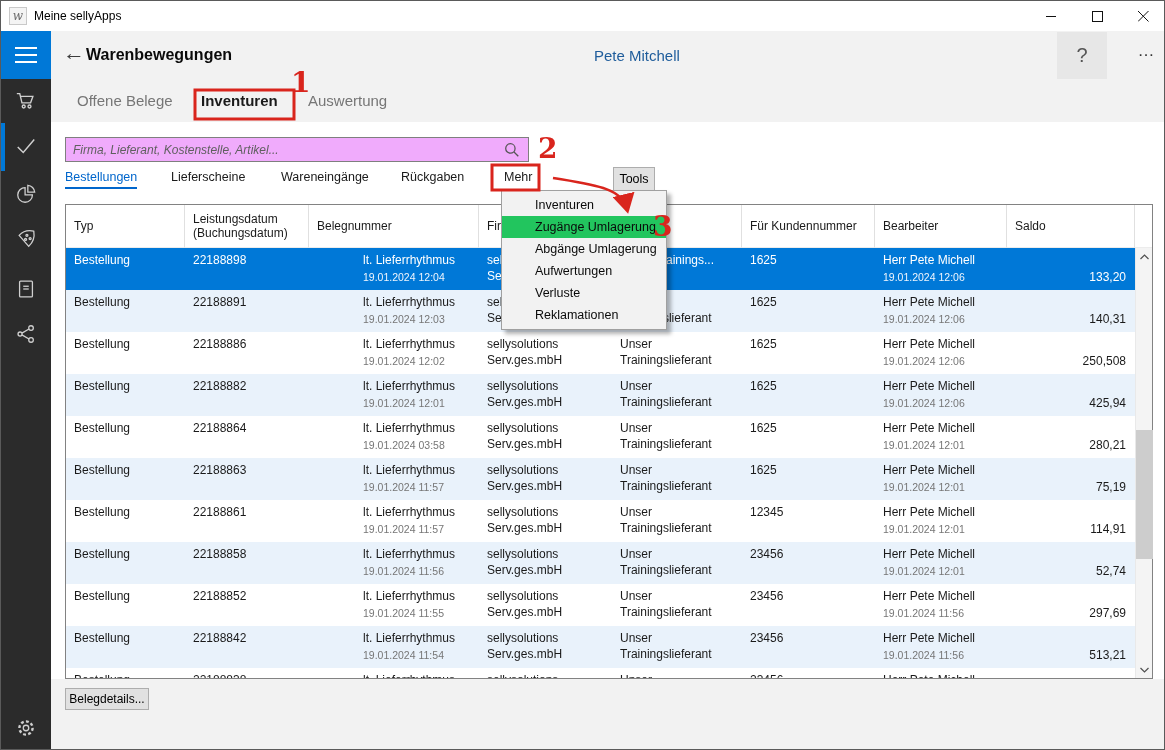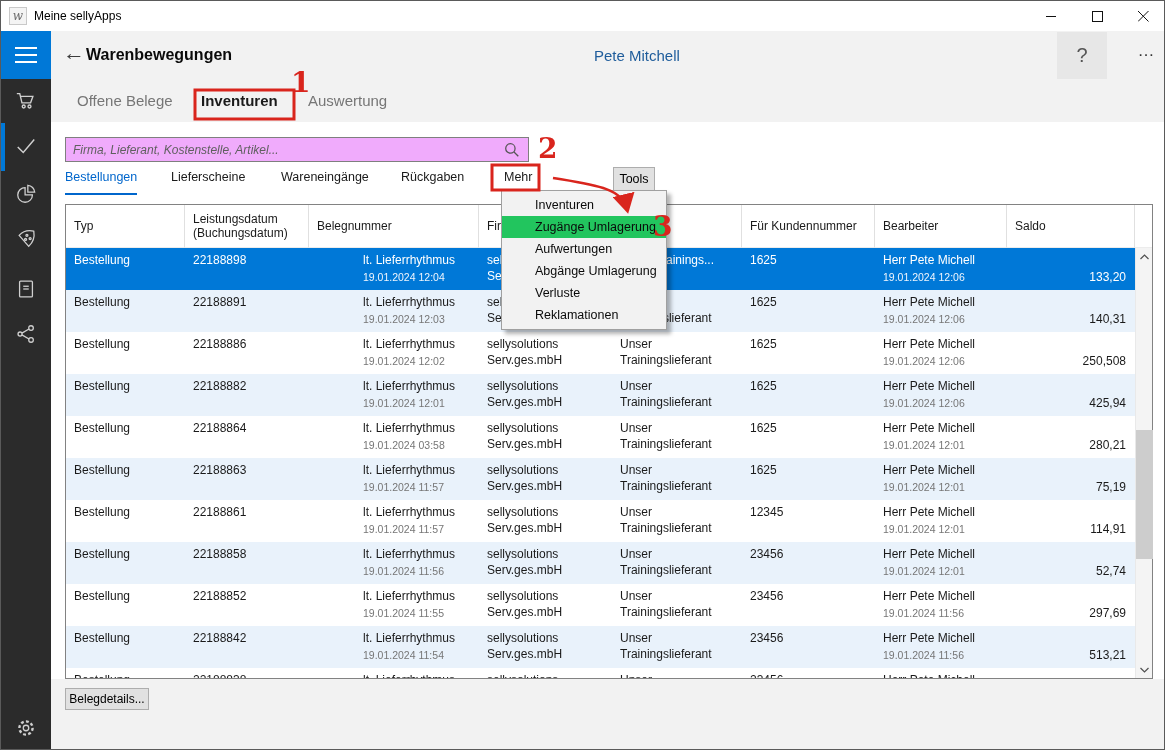--- a/index.html
+++ b/index.html
@@ -35,21 +35,21 @@
   .tab.active { color:#1a1a1a; font-weight:bold; }
   
   .content { position:absolute; left:50px; top:121px; width:1115px; height:557px; background:#fff; }
   .searchbox { position:absolute; left:14px; top:15px; width:464px; height:25px; background:#f0abfc;
                border:1px solid #7f7f7f; }
   .searchbox input { position:absolute; left:0; top:0; width:100%; height:100%; border:none; outline:none;
                padding:0 30px 0 7px; font-family:inherit; font-size:12px; font-style:italic; color:#333; background:transparent; }
   .searchbox input::placeholder { color:#5f5f5f; font-style:italic; opacity:1; }
   .searchglass { position:absolute; right:7px; top:3px; width:18px; height:18px; }
   .subtab { position:absolute; top:48px; font-size:12.5px; color:#1a1a1a; }
-  .subtab.active { color:#0066cc; border-bottom:2px solid #0066cc; padding-bottom:9px; }
+  .subtab.active { color:#0066cc; border-bottom:2px solid #0066cc; padding-bottom:3px; }
   .btn { position:absolute; background:#e1e1e1; border:1px solid #adadad; font-size:12px; color:#000;
          display:flex; align-items:center; justify-content:center; font-family:inherit; }
   .toolsbtn { left:562px; top:45px; width:42px; height:24px; font-size:12.5px; }
   
   .grid { position:absolute; left:14px; top:82px; width:1088px; height:475px; border:1px solid #828282; background:#fff; }
   .ghead { position:absolute; left:0; top:0; width:1086px; height:43px; display:flex; background:#fff; }
   .ghead .hc { border-right:1px solid #e0e0e0; border-bottom:1px solid #ececec; display:flex; align-items:center;
                padding:2px 4px 2px 8px; font-size:12px; color:#1a1a1a; line-height:14px; }
   .ghead .hc:last-child { border-right:none; }
   .gbody { position:absolute; left:0; top:43px; width:1069px; height:430px; overflow:hidden; }
@@ -542,22 +542,22 @@
   </div>
 </div>
 
 <div class="bottom">
   <button class="btn detailsbtn">Belegdetails...</button>
 </div>
 
 <div class="menu">
     <div class="mitem">Inventuren</div>
     <div class="mitem hi">Zugänge Umlagerung</div>
+    <div class="mitem">Abgänge Umlagerung</div>
     <div class="mitem">Aufwertungen</div>
-    <div class="mitem">Abgänge Umlagerung</div>
     <div class="mitem">Verluste</div>
     <div class="mitem">Reklamationen</div>
   </div>
 
 <svg class="annot">
   <defs>
     <marker id="ah" markerWidth="9" markerHeight="9" refX="6" refY="4.5" orient="auto">
       <path d="M0,0 L8,4.5 L0,9 Z" fill="#d9251d"></path>
     </marker>
   </defs>

